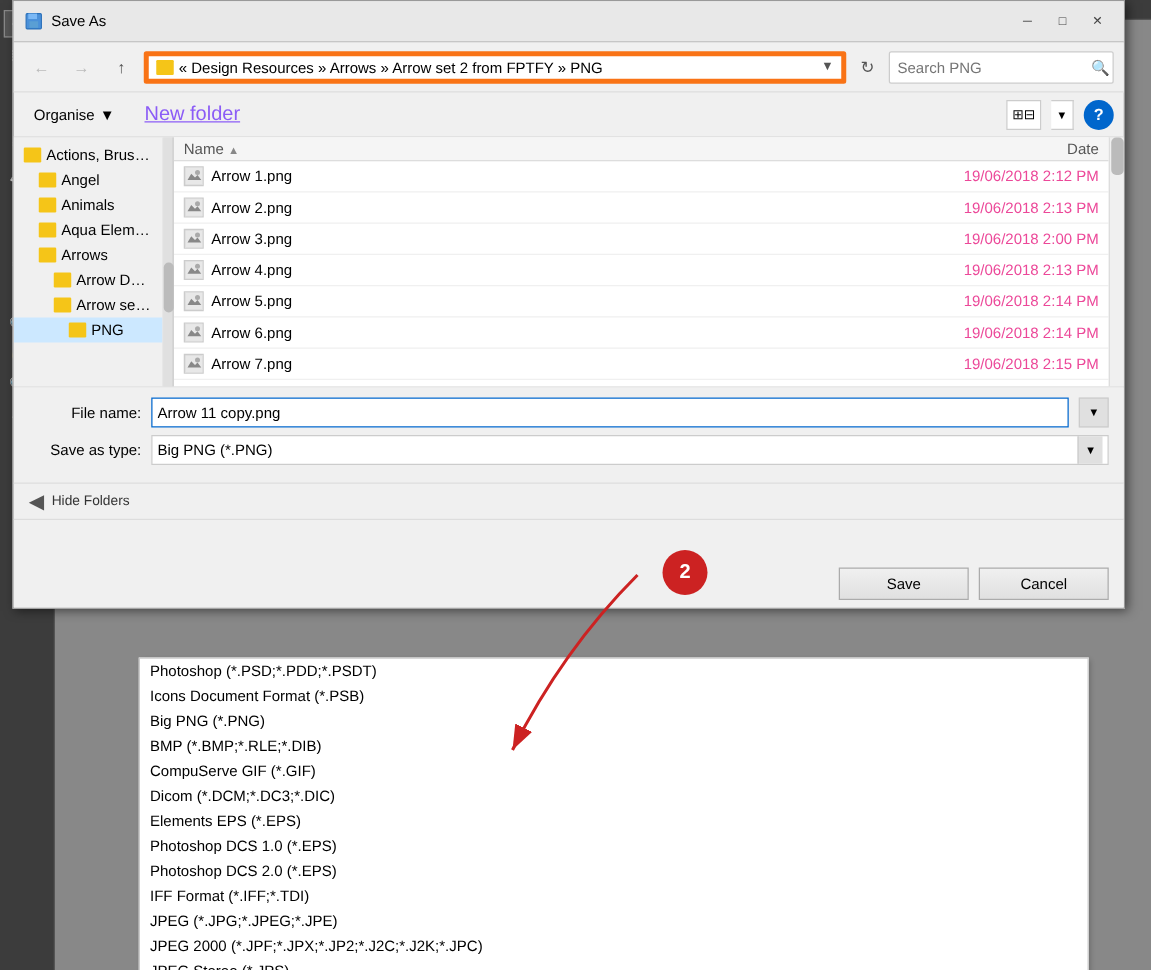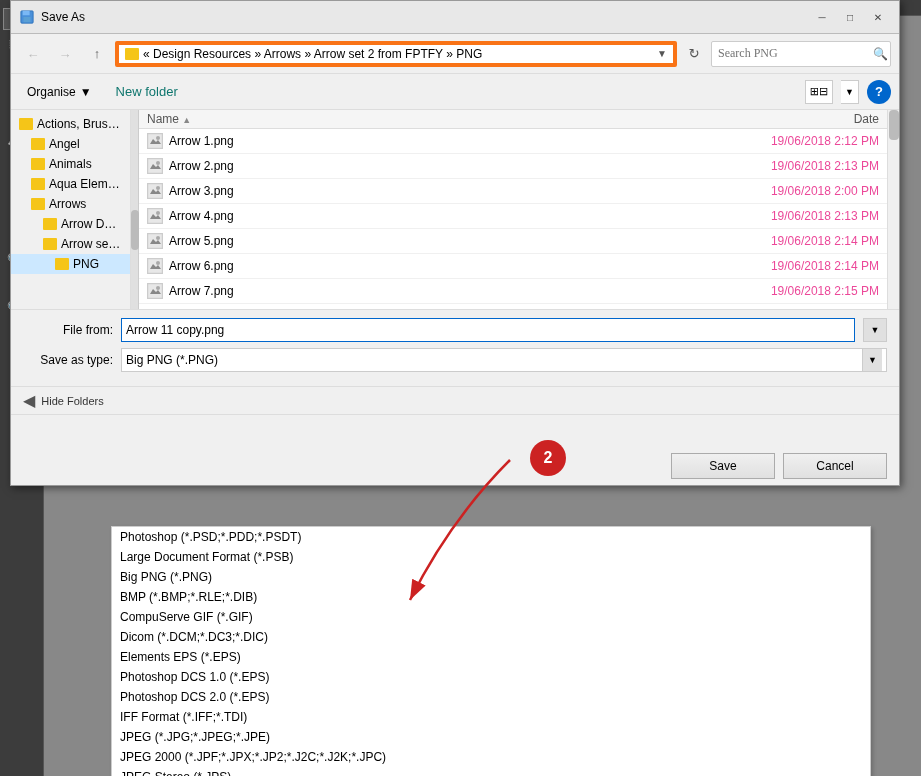--- a/index.html
+++ b/index.html
@@ -227,21 +227,20 @@
       padding: 0 6px;
       border-radius: 2px;
     }
     .search-input {
       border: none;
       outline: none;
       font-size: 12px;
       flex: 1;
       color: #555;
       background: transparent;
-      font-family: Liberation Serif, serif;
     }
 
     
     .toolbar-row {
       height: 36px;
       display: flex;
       align-items: center;
       padding: 0 8px;
       border-bottom: 1px solid #ddd;
       gap: 8px;
@@ -257,22 +256,23 @@
       align-items: center;
       gap: 4px;
       color: #000;
     }
     .new-folder-btn {
       height: 24px;
       padding: 0 8px;
       border: none;
       background: transparent;
       cursor: pointer;
-      font-size: 13px;
-      color: #0f766e;
+      font-size: 16px;
+      color: #8b5cf6;
+      text-decoration: underline;
     }
     .toolbar-spacer { flex: 1; }
     .view-btn {
       width: 28px;
       height: 24px;
       border: 1px solid #ccc;
       background: white;
       display: flex;
       align-items: center;
       justify-content: center;
@@ -740,36 +740,36 @@
         </div>
     </div>
 
     <div style="width:12px; background:#f0f0f0; border-left:1px solid #ddd; position:relative;">
       <div style="width:10px; height:30px; background:#bbb; border-radius:4px; position:absolute; top:0; left:1px;"></div>
     </div>
   </div>
 
   <div class="form-area">
     <div class="form-row">
-      <span class="form-label">File from:</span>
+      <span class="form-label">File name:</span>
       <input class="form-input" type="text" id="file-name-input" value="Arrow 11 copy.png" style="">
       <div style="width:24px; height:24px; border:1px solid #ccc; background:#e0e0e0; display:flex; align-items:center; justify-content:center; cursor:pointer; font-size:9px;">▼</div>
     </div>
     <div class="form-row">
       <span class="form-label">Save as type:</span>
       <div class="form-select">
         <span class="select-value">Big PNG (*.PNG)</span>
         <div class="select-arrow">▼</div>
       </div>
     </div>
   </div>
 
   <div class="dropdown-menu" id="dropdown-menu" style="position: absolute; left: 100px; width: 770px; top: 525px;">
       <div class="dropdown-item">Photoshop (*.PSD;*.PDD;*.PSDT)</div>
-      <div class="dropdown-item">Large Document Format (*.PSB)</div>
+      <div class="dropdown-item">Icons Document Format (*.PSB)</div>
       <div class="dropdown-item">Big PNG (*.PNG)</div>
       <div class="dropdown-item">BMP (*.BMP;*.RLE;*.DIB)</div>
       <div class="dropdown-item">CompuServe GIF (*.GIF)</div>
       <div class="dropdown-item">Dicom (*.DCM;*.DC3;*.DIC)</div>
       <div class="dropdown-item">Elements EPS (*.EPS)</div>
       <div class="dropdown-item">Photoshop DCS 1.0 (*.EPS)</div>
       <div class="dropdown-item">Photoshop DCS 2.0 (*.EPS)</div>
       <div class="dropdown-item">IFF Format (*.IFF;*.TDI)</div>
       <div class="dropdown-item">JPEG (*.JPG;*.JPEG;*.JPE)</div>
       <div class="dropdown-item">JPEG 2000 (*.JPF;*.JPX;*.JP2;*.J2C;*.J2K;*.JPC)</div>

